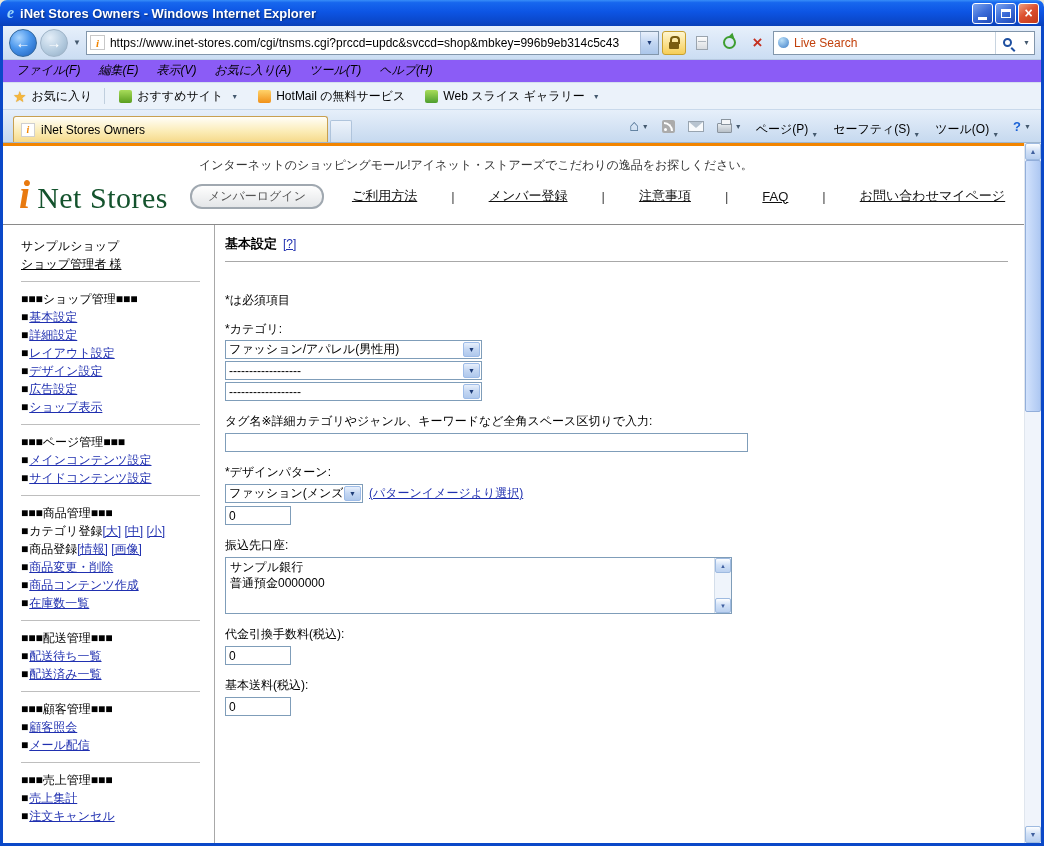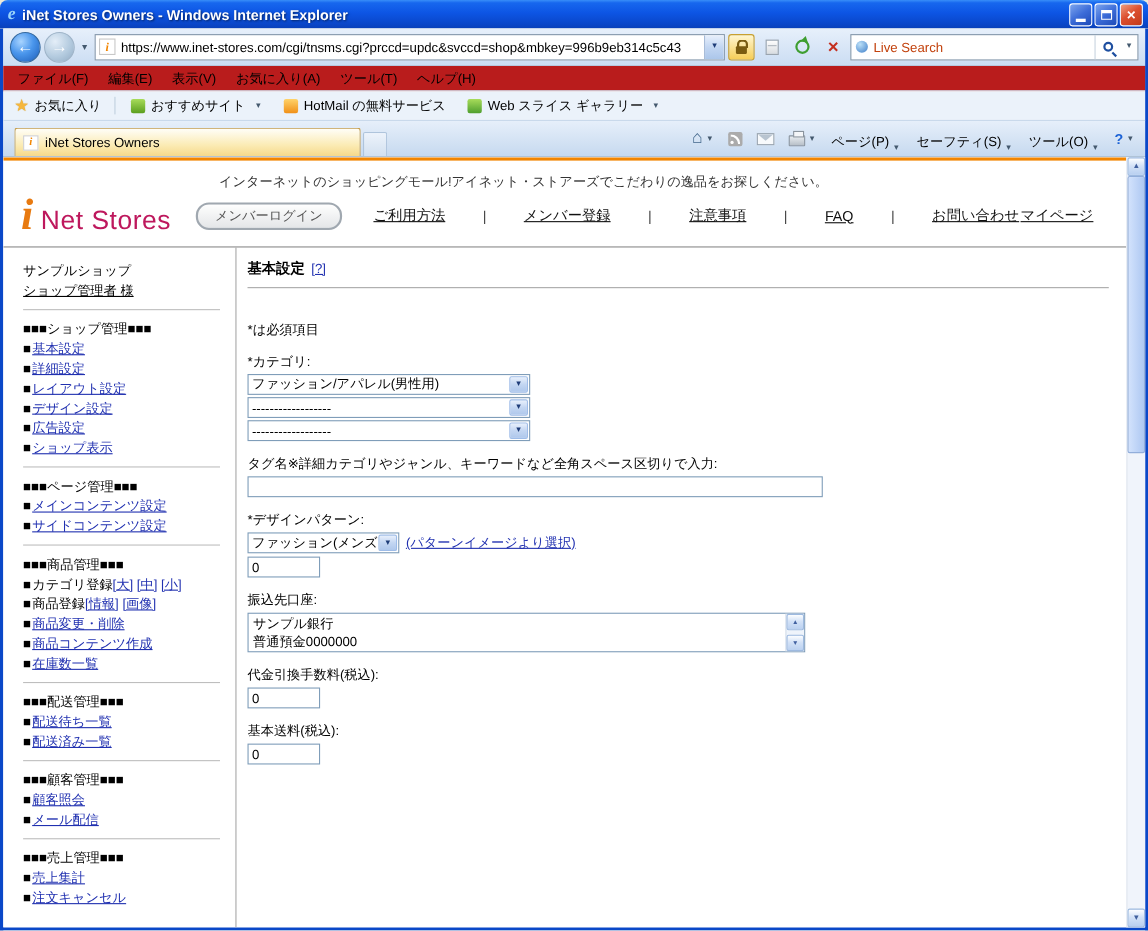--- a/index.html
+++ b/index.html
@@ -36,21 +36,21 @@
   .refresh-ic::after{content:"";position:absolute;right:-4px;top:-3px;border:3px solid transparent;border-left:6px solid #3E9E30;transform:rotate(45deg);}
   .stop-ic{color:#C43020;font-size:17px;font-weight:bold;line-height:1;}
   .searchbox{flex:0 0 262px;height:24px;background:#fff;border:1px solid #8296AB;display:flex;align-items:center;padding-left:4px;}
   .live-icon{width:11px;height:11px;border-radius:50%;background:radial-gradient(circle at 35% 30%,#BCE0F8,#3E7EC8);flex:0 0 11px;}
   .search-text{flex:1;color:#c2410c;font-size:12px;margin-left:5px;white-space:nowrap;overflow:hidden;}
   .search-mag{flex:0 0 24px;align-self:stretch;border-left:1px solid #C8D4E0;display:flex;align-items:center;justify-content:center;}
   .mag{width:9px;height:9px;border:2px solid #1E4FA0;border-radius:50%;position:relative;}
   .mag::after{content:"";position:absolute;width:2px;height:5px;background:#1E4FA0;left:7px;top:7px;transform:rotate(-45deg);}
   .search-drop{flex:0 0 15px;font-size:7px;color:#44596E;text-align:center;}
   
-  .menubar{flex:0 0 23px;background:#b91c1c;border-bottom:1px solid #D4E0EE;display:flex;align-items:center;padding-left:4px;font-size:12px;color:#000;}
+  .menubar{flex:0 0 23px;background:#8b5cf6;border-bottom:1px solid #D4E0EE;display:flex;align-items:flex-start;padding-left:4px;font-size:12px;color:#000;font-style:italic;}
   .menu-item{padding:2px 9px;white-space:nowrap;}
   .favbar{flex:0 0 27px;background:#EBF2FA;border-bottom:1px solid #C9D9EB;display:flex;align-items:center;padding-left:6px;font-size:12px;color:#000;}
   .favbtn{display:flex;align-items:center;gap:5px;padding:2px 8px 2px 4px;}
   .star-icon{color:#F6B73C;font-size:15px;line-height:1;text-shadow:0 0 1px #C88A10;}
   .vsep{width:1px;height:16px;background:#C0CFDE;margin:0 4px;}
   .favlinks{display:flex;align-items:center;}
   .favlink{display:flex;align-items:center;gap:5px;padding:0 10px;white-space:nowrap;}
   .fav-ic{width:13px;height:13px;border-radius:2px;flex:0 0 13px;}
   .suggested-sites-icon{background:linear-gradient(#A8DC5A,#5A9E1E);}
   .hotmail-icon{background:linear-gradient(#FFD36A,#F09018);}
@@ -75,21 +75,21 @@
   .tbtn{display:flex;align-items:flex-end;font-size:12px;padding:0 7px;height:24px;color:#000;white-space:nowrap;}
   .help-ic{color:#1B62D6;font-weight:bold;font-size:13px;}
   
   .viewport{flex:1;display:flex;min-height:0;background:#fff;}
   .page{flex:1;overflow:hidden;}
   .brand-line{height:3px;background:#F28500;}
   .tagline{font-size:12px;color:#333;margin:11px 0 0 196px;white-space:nowrap;}
   .header-row{display:flex;align-items:center;padding:3px 0 9px 16px;}
   .logo{white-space:nowrap;display:flex;align-items:baseline;}
   .logo-i{font-family:"Liberation Serif",serif;font-style:italic;font-weight:bold;font-size:40px;color:#E87A10;line-height:.9;}
-  .logo-rest{font-size:24px;color:#be185d;margin-left:7px;letter-spacing:.5px;}
+  .logo-rest{font-size:30px;color:#14532d;margin-left:7px;letter-spacing:.5px;font-family:Liberation Serif, serif;}
   .member-btn{margin-left:22px;border:2px solid #A0A8B0;border-radius:12px;background:linear-gradient(#FEFEFE,#E4E6E8);padding:2px 16px;font-size:12px;color:#555;white-space:nowrap;}
   .site-nav{margin-left:28px;font-size:13px;display:flex;align-items:center;white-space:nowrap;gap:27px;}
   .site-link{color:#111;text-decoration:underline;}
   .navsep{margin:0 7px;color:#444;}
   .mypage{margin-left:auto;margin-right:30px;font-size:13px;color:#111;text-decoration:underline;white-space:nowrap;}
   .header-hr{border-top:1px solid #8A8A8A;}
   .columns{display:flex;align-items:stretch;}
   
   .sidebar{flex:0 0 212px;border-right:1px solid #A8A8A8;padding:12px 0 20px 18px;font-size:12px;line-height:18px;color:#000;}
   .manager{text-decoration:underline;}
@@ -108,21 +108,21 @@
   .section{margin-top:6px;}
   .m-label{margin-top:12px;}
   .xp-select{position:relative;height:19px;border:1px solid #7F9DB9;background:#fff;display:flex;align-items:center;font-size:12px;padding-left:3px;margin-top:2px;}
   .sel-text{flex:1;white-space:nowrap;overflow:hidden;}
   .sel-btn{flex:0 0 17px;align-self:stretch;margin:1px;background:linear-gradient(180deg,#E8F0FC,#C3D6F2 50%,#AFC8EC);border:1px solid #9EBCE8;border-radius:2px;display:flex;align-items:center;justify-content:center;font-size:7px;color:#1E3C78;}
   .sel-row{display:flex;align-items:center;gap:6px;margin-top:3px;}
   .sel-row .xp-select{margin-top:0;}
   .xp-input{display:block;margin-top:3px;height:19px;border:1px solid #7F9DB9;font-size:12px;padding:1px 3px;font-family:inherit;background:#fff;}
   .chk-row{display:flex;align-items:center;gap:5px;margin-top:8px;}
   .chk-row input{width:13px;height:13px;}
-  .xp-textarea{margin-top:3px;width:507px;height:36px;border:1px solid #7F9DB9;display:flex;background:#fff;}
+  .xp-textarea{margin-top:3px;width:507px;height:57px;border:1px solid #7F9DB9;display:flex;background:#fff;}
   .ta-text{flex:1;padding:1px 4px;font-size:12px;line-height:16px;white-space:pre;overflow:hidden;}
   .ta-scroll{flex:0 0 17px;display:flex;flex-direction:column;background:#EFF4FB;border-left:1px solid #D4DEEA;}
   .ta-btn{height:15px;background:linear-gradient(#FDFEFF,#D3E2F7 45%,#BBD1F0);border:1px solid #9EBAE0;border-radius:2px;font-size:6px;color:#4060A0;display:flex;align-items:center;justify-content:center;}
   .ta-trk{flex:1;}
   
   .scrollbar{flex:0 0 17px;background:#F0F4FB;border-left:1px solid #E0E6EE;display:flex;flex-direction:column;}
   .sb-btn{height:17px;background:linear-gradient(#FDFEFF,#D3E2F7 45%,#B8CFF0);border:1px solid #9EBAE0;border-radius:2px;color:#40609E;font-size:7px;display:flex;align-items:center;justify-content:center;}
   .sb-track{flex:1;position:relative;}
   .sb-thumb{position:absolute;top:0;left:0;right:0;height:252px;background:linear-gradient(90deg,#D2E2FC,#AEC8F2);border:1px solid #92AEDA;border-radius:2px;}
   

